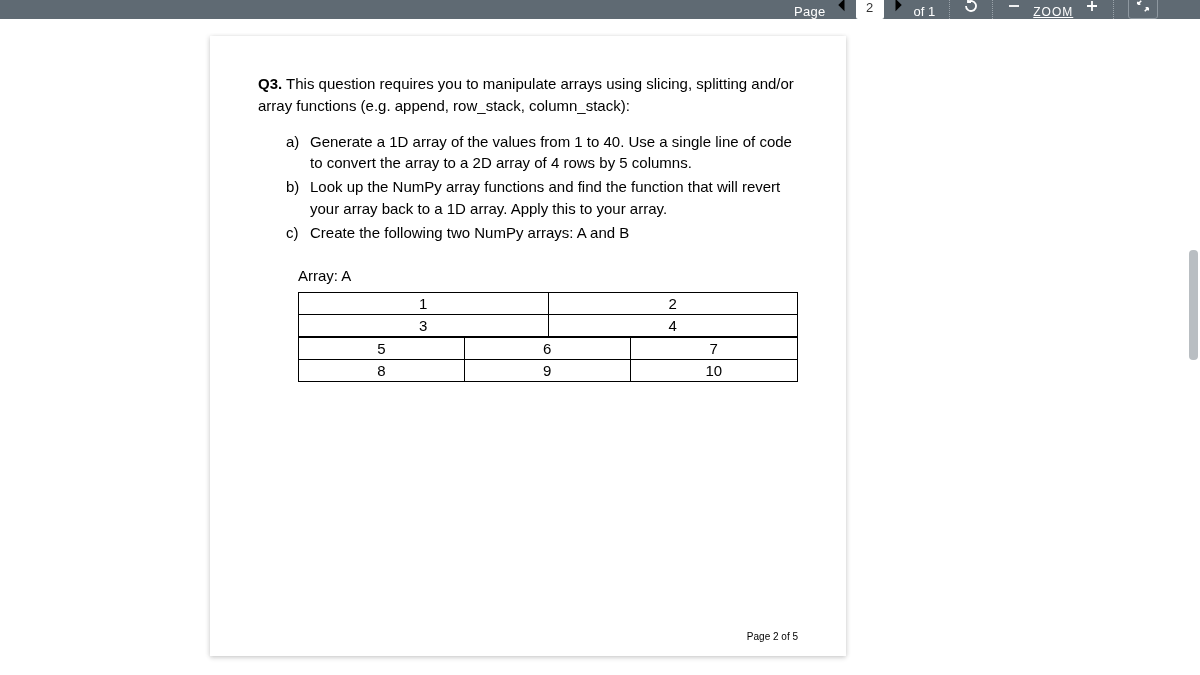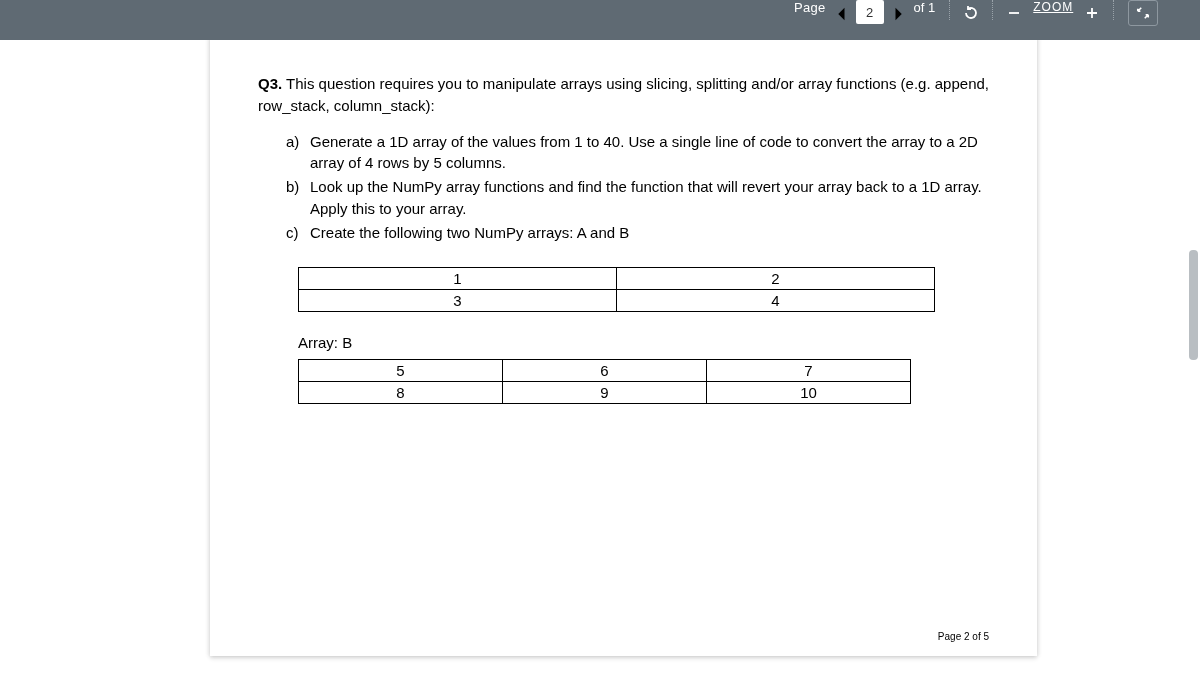--- a/index.html
+++ b/index.html
@@ -8,24 +8,24 @@
     width: 1200px; height: 675px;
     overflow: hidden;
     font-family: "Segoe UI", "Helvetica Neue", Arial, sans-serif;
     background: #ffffff;
   }
 
   
   .toolbar {
     position: absolute;
     top: 0; left: 0; right: 0;
-    height: 40px;
+    height: 19px;
     background: #5f6a73;
     display: flex;
-    align-items: flex-start;
+    align-items: flex-end;
     color: #ffffff;
     font-size: 13px;
     padding: 0 8px;
     z-index: 10;
   }
   .toolbar-spacer { flex: 0 0 780px; }
   .toolbar .page-label { margin: 0 6px; letter-spacing: 0.3px; }
   .toolbar .nav-btn {
     width: 20px; height: 28px;
     display: flex; align-items: center; justify-content: center;
@@ -55,21 +55,21 @@
     border:1px solid #8e98a0; border-radius:3px;
     display:flex; align-items:center; justify-content:center;
     margin-left:6px; cursor:pointer;
   }
   .fs-btn svg { width:14px; height:14px; stroke:#fff; fill:none; stroke-width:1.8; }
 
   
   .page {
     position:absolute;
     left:210px; top:36px;
-    width:827px; height:620px;
+    width:636px; height:620px;
     background:#ffffff;
     box-shadow: -2px 0 4px rgba(0,0,0,0.08), 2px 0 4px rgba(0,0,0,0.08), 0 3px 4px rgba(0,0,0,0.1);
     padding: 22px 48px 16px 48px;
     color:#000;
   }
 
   .q-intro { font-size:15px; line-height:1.45; margin-bottom:14px; }
   .q-intro .qnum { font-weight:700; }
 
   ol.parts {
@@ -169,34 +169,34 @@
     <li>
       <span class="marker">b)</span>
       <span>Look up the NumPy array functions and find the function that will revert your array back to a 1D array.  Apply this to your array.</span>
     </li>
     <li>
       <span class="marker">c)</span>
       <span>Create the following two NumPy arrays: A and B</span>
     </li>
   </ol>
 
+  <div class="arr-label">Array:  A</div>
   <table class="arr arr-a">
     <tbody>
         <tr>
       <td>1</td>
       <td>2</td>
     </tr>
     <tr>
       <td>3</td>
       <td>4</td>
     </tr>
   </tbody>
     </table>
 
-  <div class="arr-label" style="margin-top:22px;">Array: B</div>
   <table class="arr arr-b">
     <tbody>
         <tr>
       <td>5</td>
       <td>6</td>
       <td>7</td>
     </tr>
     <tr>
       <td>8</td>
       <td>9</td>

